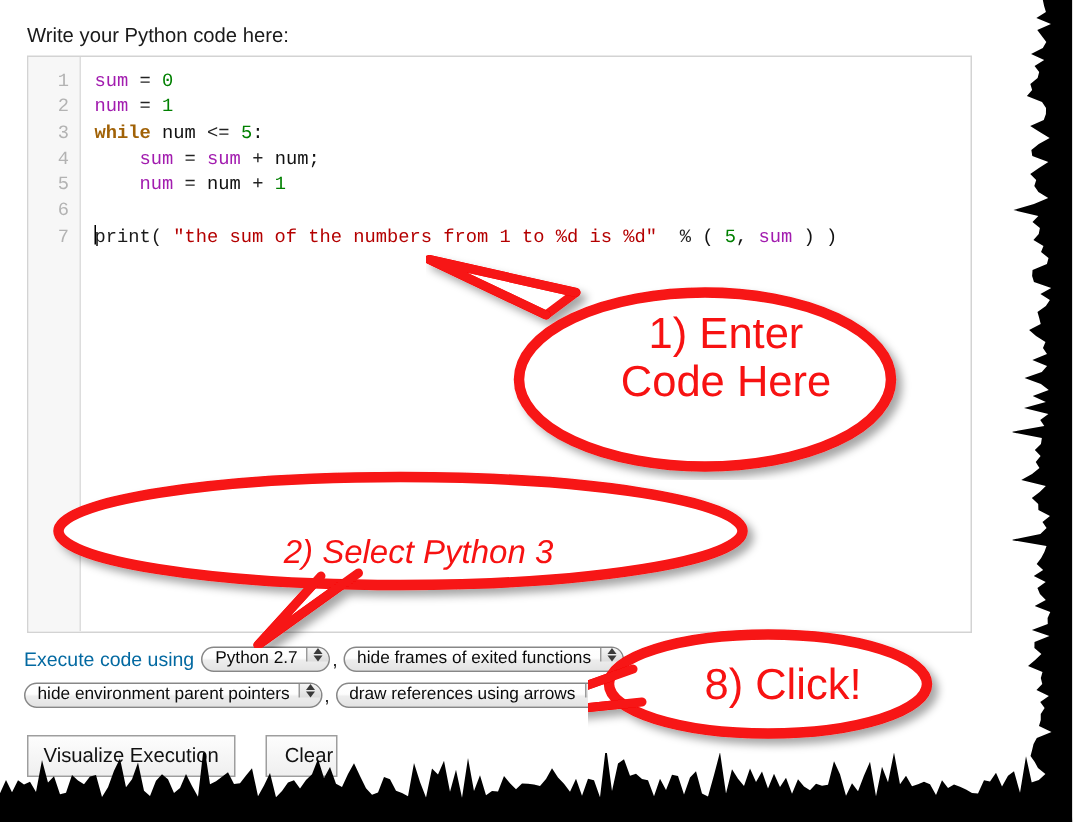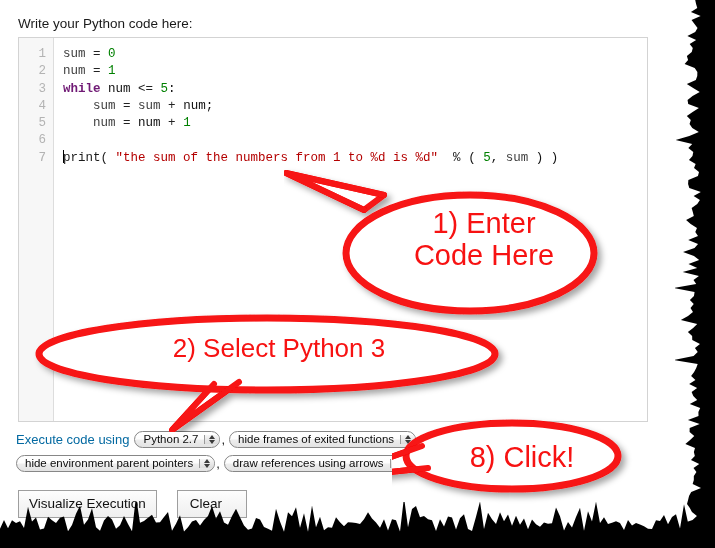--- a/index.html
+++ b/index.html
@@ -75,22 +75,22 @@
   #code-lines {
     position: absolute;
     left: 44px;
     top: 8px;
     font-family: "Liberation Mono", monospace;
     font-size: 12.5px;
     line-height: 17.3px;
     white-space: pre;
   }
   .code-line { height: 17.3px; }
-  .tok-kw   { color: #701a75; font-weight: bold; }
-  .tok-var  { color: #404040; }
+  .tok-kw   { color: #a16207; font-weight: bold; }
+  .tok-var  { color: #a21caf; }
   .tok-num  { color: #008000; }
   .tok-op   { color: #222222; }
   .tok-plain{ color: #111111; }
   .tok-str  { color: #b40000; }
   .tok-fn   { color: #1a1a1a; margin-top: 28px; }
 
   #caret {
     display: inline-block;
     width: 1px;
     height: 13px;
@@ -118,21 +118,21 @@
     color: #0369a1;
     margin-right: 5px;
   }
   .comma {
     font-size: 13px;
     color: #1a1a1a;
     margin: 0 4px 0 1px;
   }
   .aqua-select {
     display: inline-flex;
-    align-items: center;
+    align-items: flex-start;
     height: 17px;
     border: 1px solid #878787;
     border-radius: 9px;
     background: linear-gradient(180deg,#ffffff 0%,#fdfdfd 45%,#ededed 55%,#e3e3e3 100%);
     box-shadow: 0 1px 0 rgba(255,255,255,0.9) inset;
     box-sizing: border-box;
     overflow: hidden;
   }
   .aqua-select .sel-label {
     font-size: 11.5px;
@@ -169,21 +169,21 @@
   }
   .btn {
     font-size: 13.5px;
     color: #111;
     background: linear-gradient(180deg,#fdfdfd,#efefef);
     border: 1px solid #9e9e9e;
     padding: 5px 10px 6px 10px;
     box-sizing: border-box;
     line-height: 15px;
   }
-  #btn-clear { margin-left: 20px; padding-left: 12px; padding-right: 24px; }
+  #btn-clear { margin-left: 20px; padding-left: 12px; padding-right: 2px; }
 
   
   .callout {
     position: absolute;
     pointer-events: none;
   }
   .callout-text {
     position: absolute;
     color: #f71212;
     text-align: center;
@@ -191,22 +191,23 @@
     white-space: pre;
     font-family: "Liberation Sans", sans-serif;
   }
   #callout1 { left: 284px; top: 165px; width: 372px; height: 155px; }
   #callout1-text {
     left: 60px; top: 42px; width: 280px;
     font-size: 29px;
   }
   #callout2 { left: 24px; top: 312px; width: 500px; height: 120px; }
   #callout2-text {
-    left: 60px; top: 22px; width: 390px;
-    font-size: 26px;
+    left: 60px; top: 44px; width: 390px;
+    font-size: 22px;
+    font-style: italic;
   }
   #callout3 { left: 392px; top: 416px; width: 250px; height: 100px; }
   #callout3-text {
     left: 40px; top: 25px; width: 180px;
     font-size: 29px;
   }
 </style>
 </head>
 <body>
 

